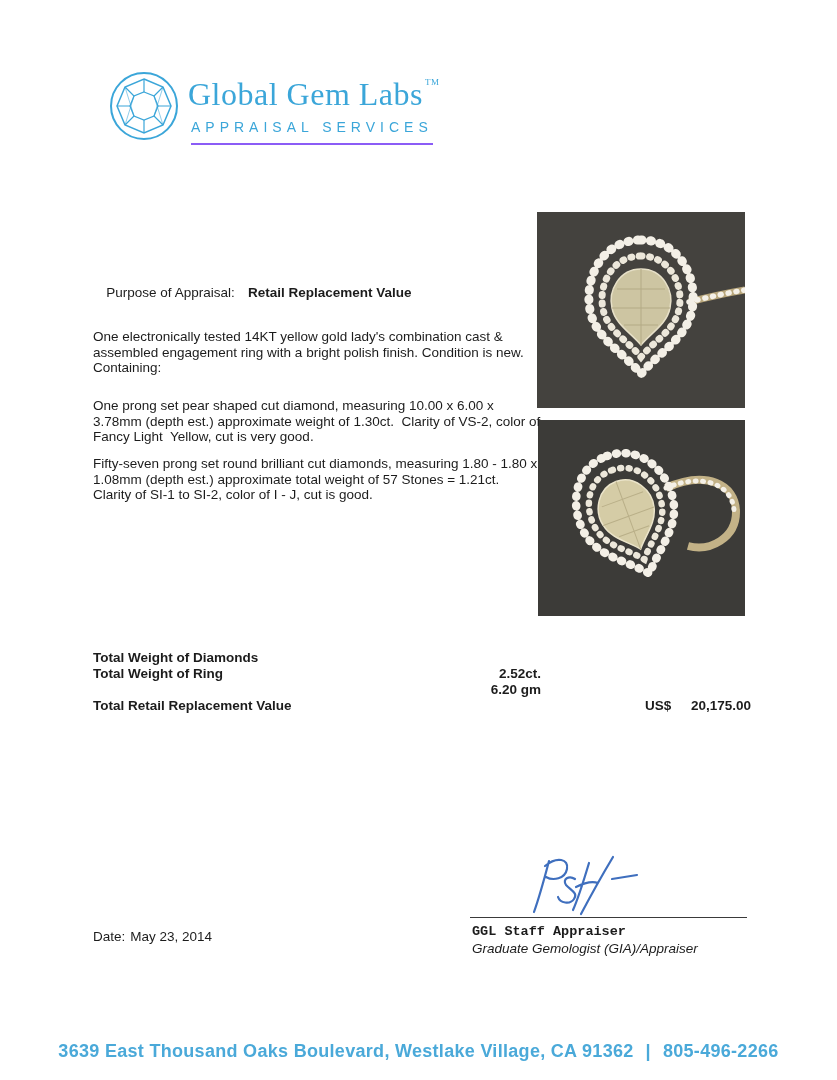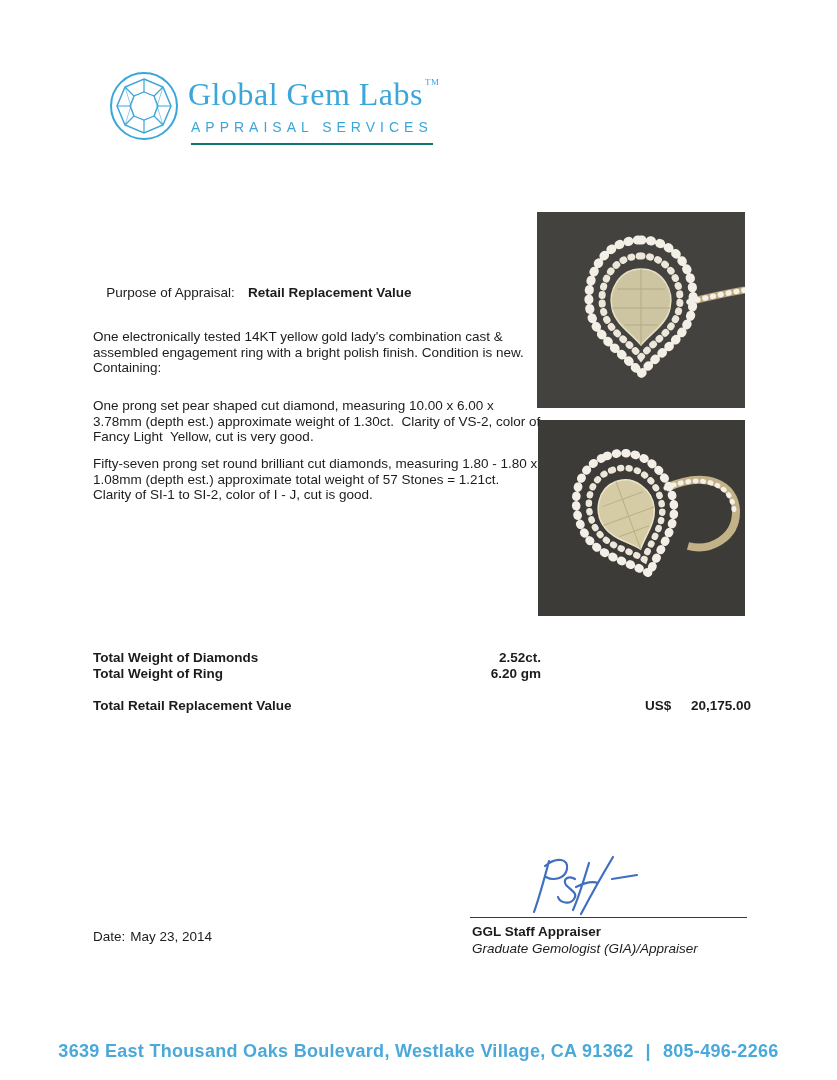--- a/index.html
+++ b/index.html
@@ -41,21 +41,21 @@
     margin-left: 2px;
   }
   .brand-subtitle {
     position: absolute;
     left: 191px;
     top: 119px;
     color: #3ba6d9;
     font-size: 14px;
     letter-spacing: 5px;
     padding-bottom: 8px;
-    border-bottom: 2px solid #0f766e;
+    border-bottom: 2px solid #8b5cf6;
     white-space: nowrap;
   }
 
   
   .photo {
     position: absolute;
     display: block;
   }
   .photo-1 { left: 537px; top: 212px; width: 208px; height: 196px; }
   .photo-2 { left: 538px; top: 420px; width: 207px; height: 196px; }
@@ -98,20 +98,21 @@
   .t-row-2 { top: 666px; }
   .t-row-3 { top: 698px; font-weight: bold; }
   .totals-value {
     position: absolute;
     width: 100px;
     left: 441px;
     text-align: right;
     font-weight: bold;
     font-size: 13.5px;
     line-height: 15.5px;
+    margin-top: 16px;
   }
   .v-row-1 { top: 650px; }
   .v-row-2 { top: 666px; }
   .grand-total {
     position: absolute;
     left: 645px;
     top: 698px;
     width: 106px;
     display: flex;
     justify-content: space-between;
@@ -135,20 +136,21 @@
     width: 277px;
     height: 1px;
     background: #3a3a3a;
   }
   .appraiser-name {
     position: absolute;
     left: 472px;
     top: 924px;
     font-size: 13.5px;
     font-weight: bold;
+    font-family: Liberation Mono, monospace;
   }
   .appraiser-title {
     position: absolute;
     left: 472px;
     top: 941px;
     font-size: 13.5px;
     font-style: italic;
   }
   .date-line {
     position: absolute;

